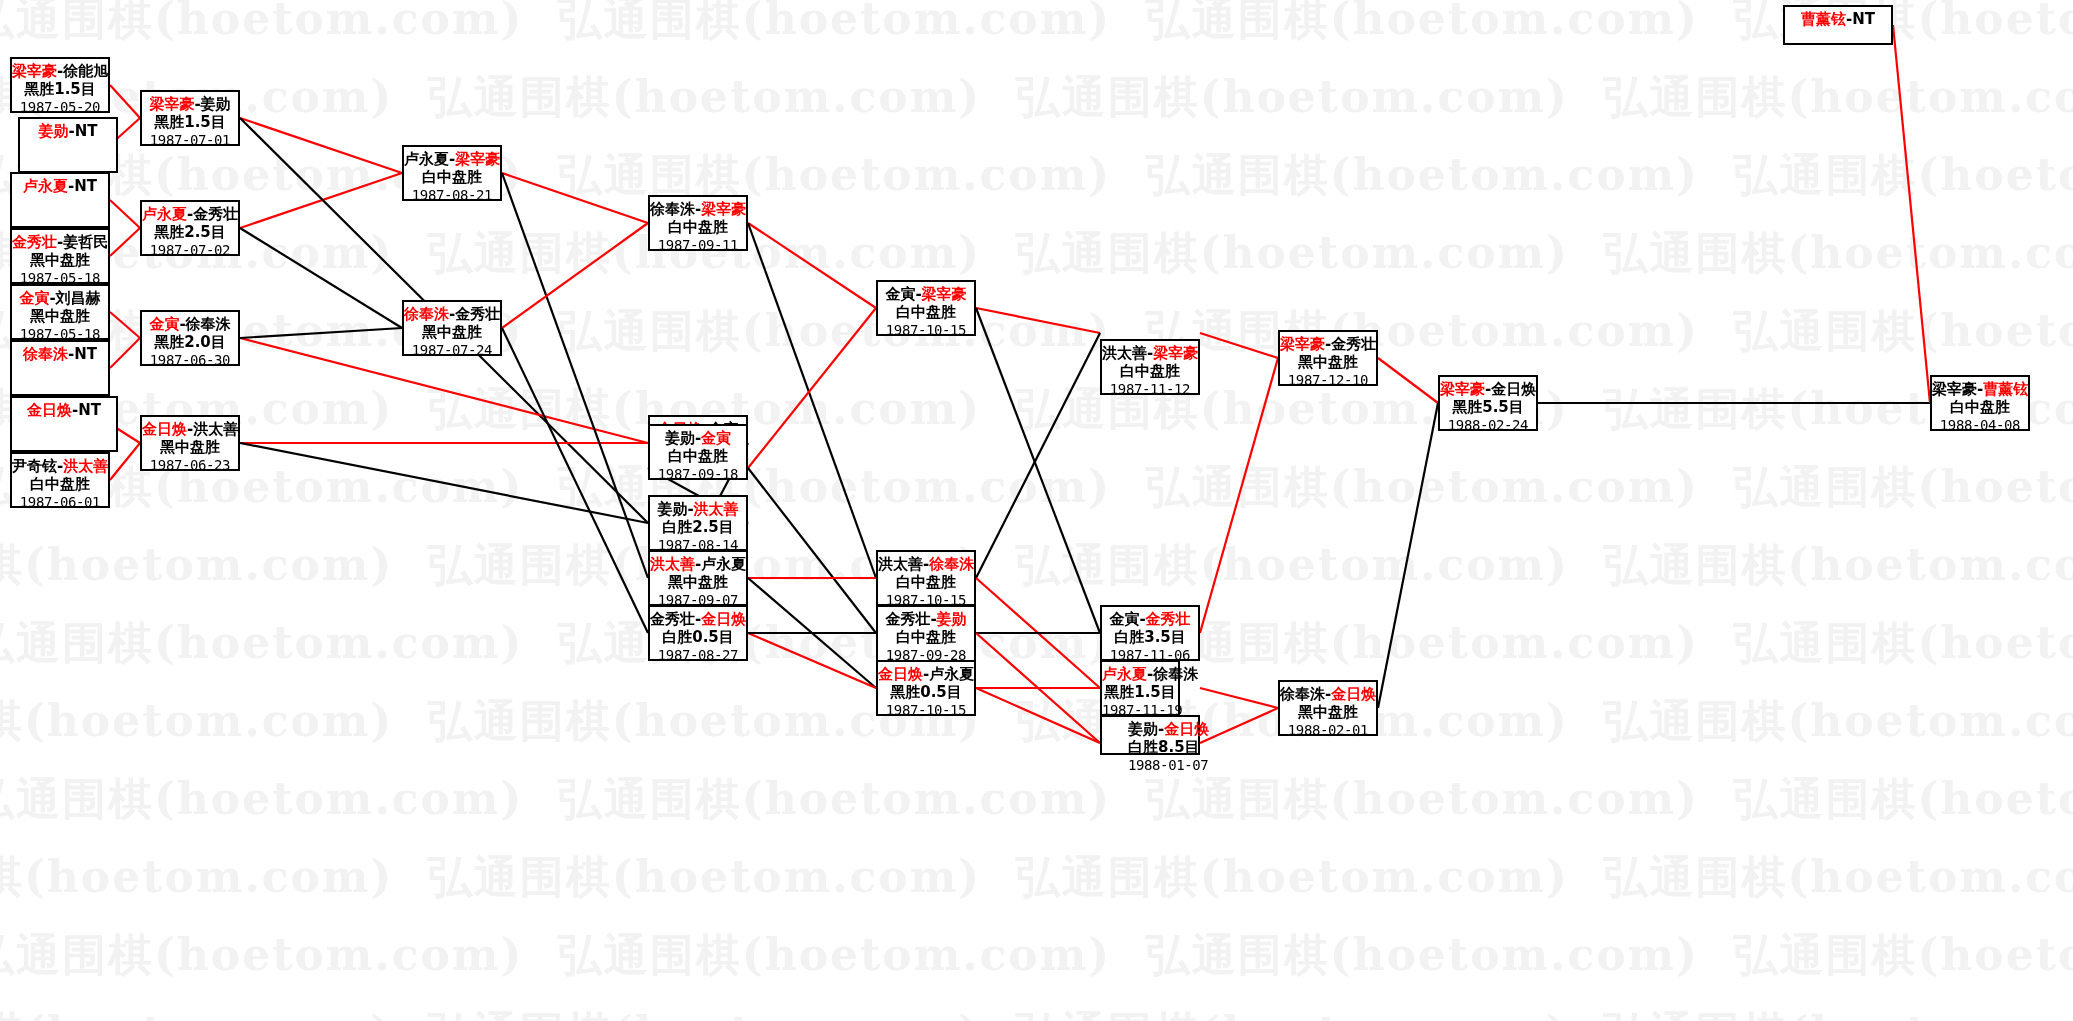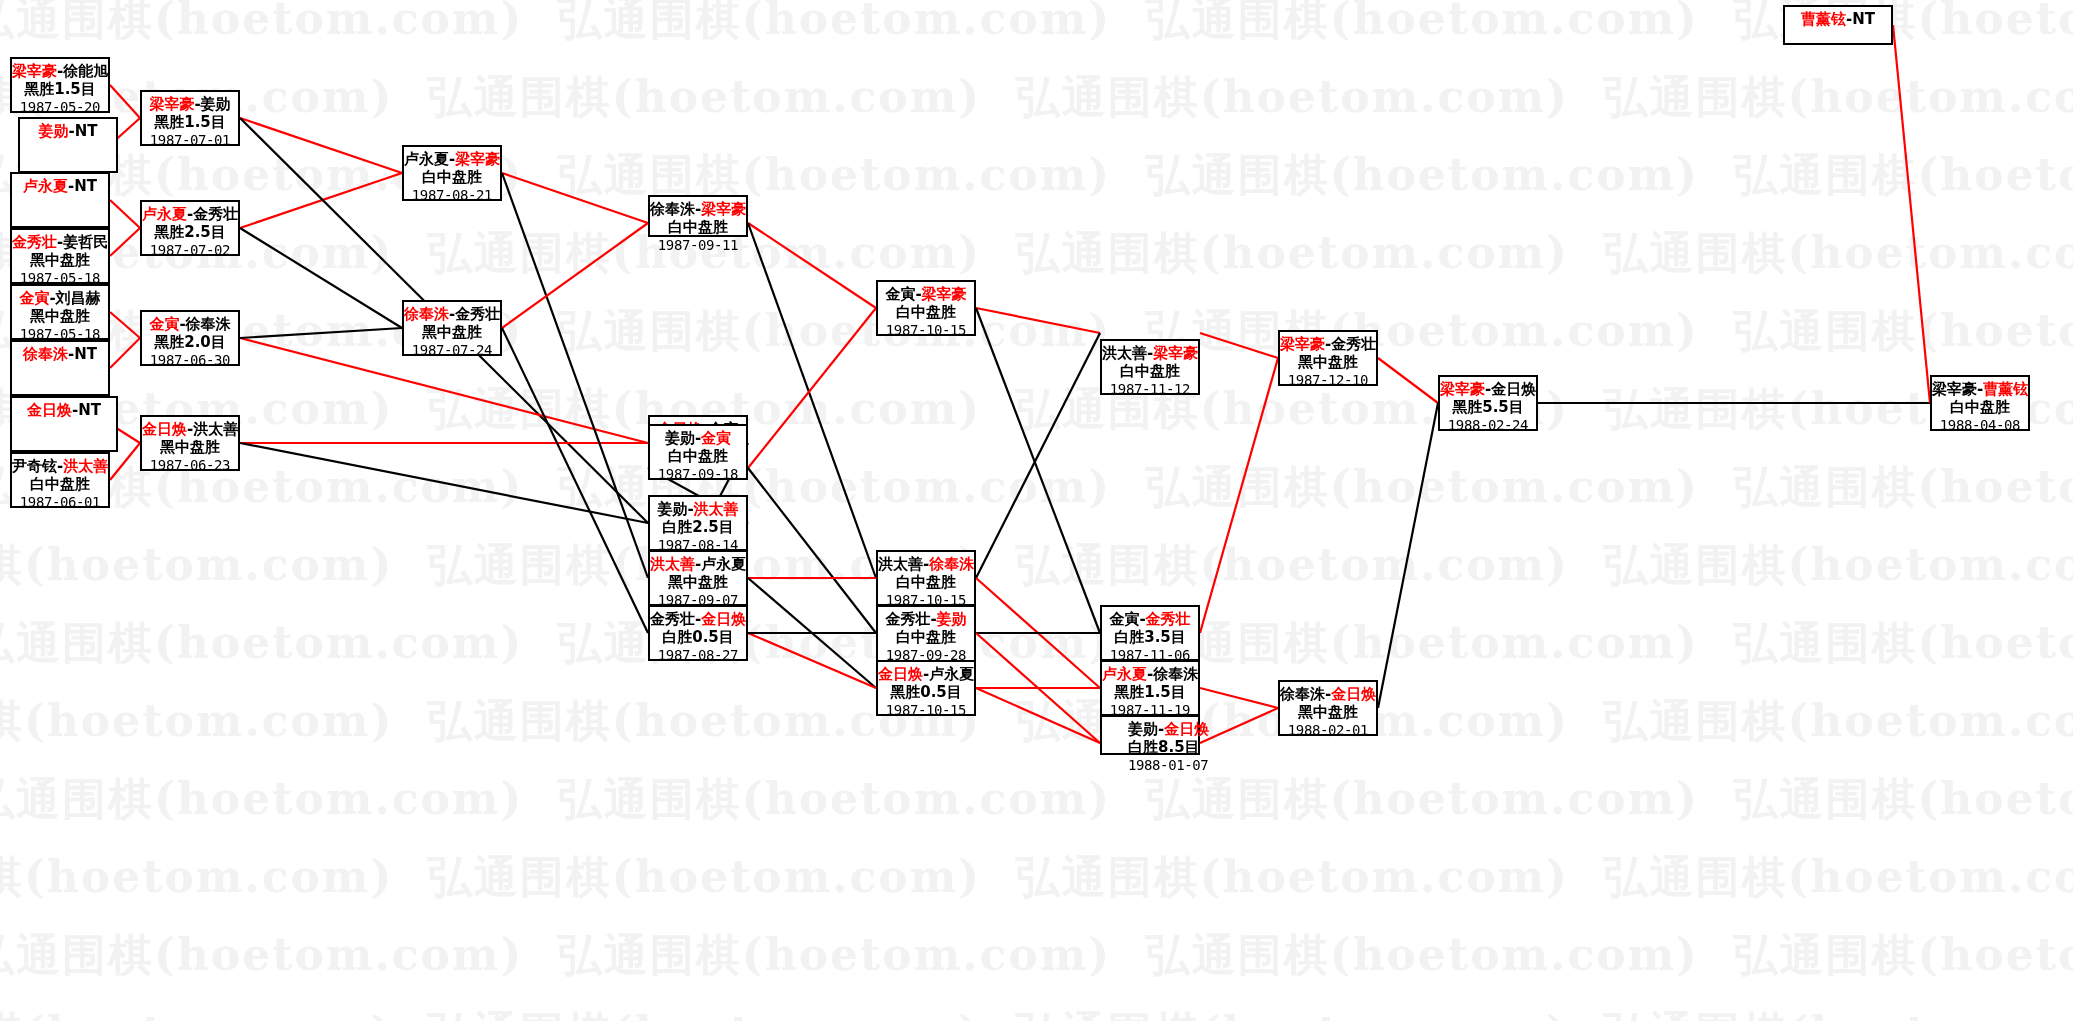--- a/index.html
+++ b/index.html
@@ -197,21 +197,21 @@
       <div class="node" style="left: 648px; top: 415px; width: 100px; height: 56px; border-color: rgb(0, 0, 0);">
         <div class="ln1"><span class="w">金日焕</span><span class="sep">-</span><span class="l">金寅</span></div>
         <div class="ln2">黑胜6.5目</div>
         <div class="ln3">1987-07-07</div>
       </div>
       <div class="node" style="left: 648px; top: 495px; width: 100px; height: 56px; border-color: rgb(0, 0, 0);">
         <div class="ln1"><span class="l">姜勋</span><span class="sep">-</span><span class="w">洪太善</span></div>
         <div class="ln2">白胜2.5目</div>
         <div class="ln3">1987-08-14</div>
       </div>
-      <div class="node" style="left: 648px; top: 195px; width: 100px; height: 42px; border-color: rgb(0, 0, 0);">
+      <div class="node" style="left: 648px; top: 195px; width: 100px; height: 56px; border-color: rgb(0, 0, 0);">
         <div class="ln1"><span class="l">徐奉洙</span><span class="sep">-</span><span class="w">梁宰豪</span></div>
         <div class="ln2">白中盘胜</div>
         <div class="ln3">1987-09-11</div>
       </div>
       <div class="node" style="left: 648px; top: 424px; width: 100px; height: 56px; border-color: rgb(0, 0, 0);">
         <div class="ln1"><span class="l">姜勋</span><span class="sep">-</span><span class="w">金寅</span></div>
         <div class="ln2">白中盘胜</div>
         <div class="ln3">1987-09-18</div>
       </div>
       <div class="node" style="left: 648px; top: 550px; width: 100px; height: 56px; border-color: rgb(0, 0, 0);">
@@ -247,21 +247,21 @@
       <div class="node" style="left: 1100px; top: 305px; width: 100px; height: 56px; border-color: rgb(0, 0, 0); margin-top: 34px;">
         <div class="ln1"><span class="l">洪太善</span><span class="sep">-</span><span class="w">梁宰豪</span></div>
         <div class="ln2">白中盘胜</div>
         <div class="ln3">1987-11-12</div>
       </div>
       <div class="node" style="left: 1100px; top: 605px; width: 100px; height: 56px; border-color: rgb(0, 0, 0);">
         <div class="ln1"><span class="l">金寅</span><span class="sep">-</span><span class="w">金秀壮</span></div>
         <div class="ln2">白胜3.5目</div>
         <div class="ln3">1987-11-06</div>
       </div>
-      <div class="node" style="left: 1100px; top: 660px; width: 100px; height: 56px; border-color: rgb(0, 0, 0);">
+      <div class="node" style="left: 1100px; top: 660px; width: 80px; height: 56px; border-color: rgb(0, 0, 0);">
         <div class="ln1"><span class="w">卢永夏</span><span class="sep">-</span><span class="l">徐奉洙</span></div>
         <div class="ln2">黑胜1.5目</div>
         <div class="ln3">1987-11-19</div>
       </div>
       <div class="node" style="left: 1100px; top: 715px; width: 100px; height: 40px; border-color: rgb(0, 0, 0); padding-left: 26px;">
         <div class="ln1"><span class="l">姜勋</span><span class="sep">-</span><span class="w">金日焕</span></div>
         <div class="ln2">白胜8.5目</div>
         <div class="ln3">1988-01-07</div>
       </div>
       <div class="node" style="left: 1278px; top: 330px; width: 100px; height: 56px; border-color: rgb(0, 0, 0);">

